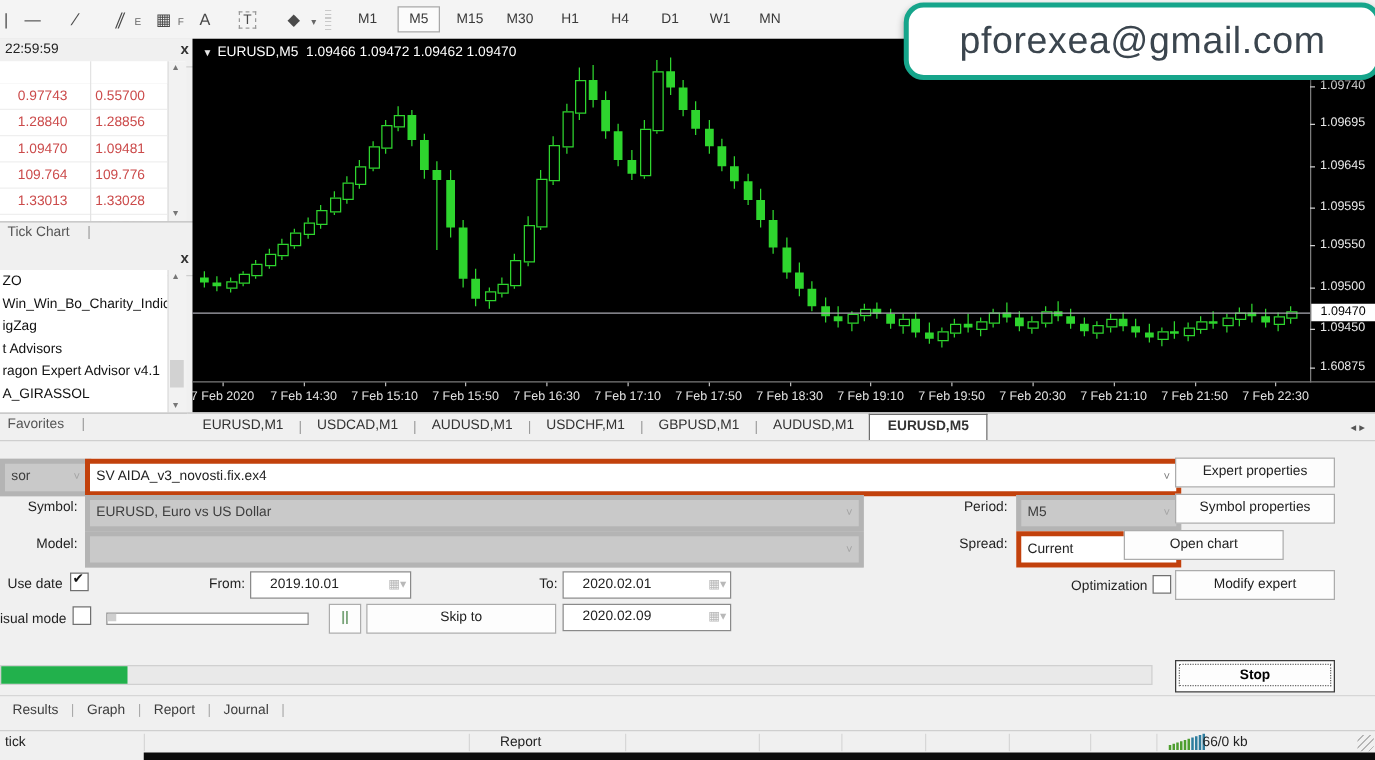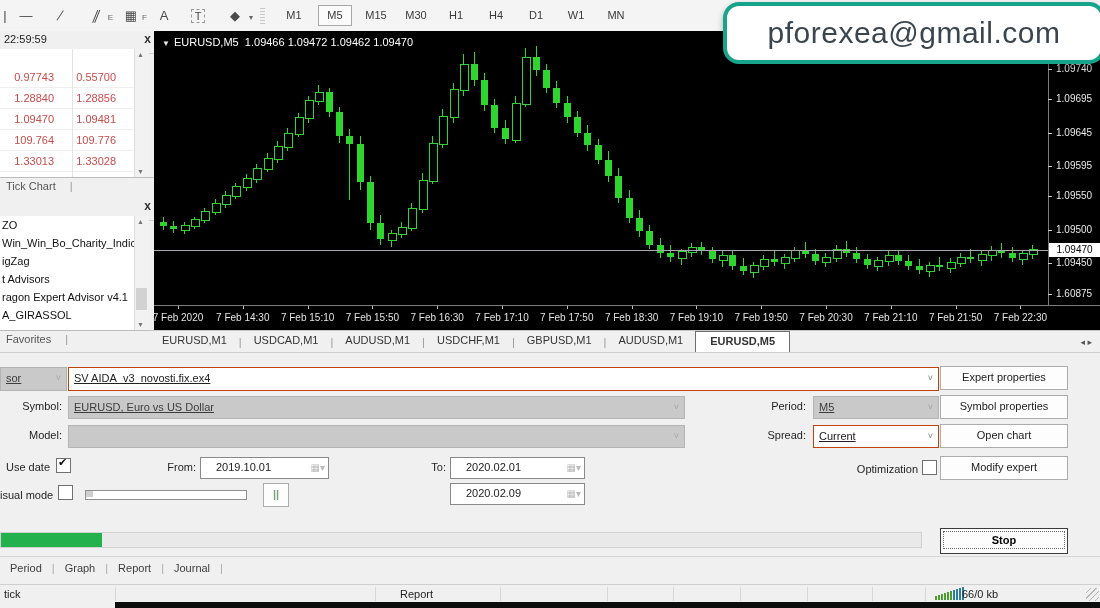--- a/index.html
+++ b/index.html
@@ -57,22 +57,22 @@
             font-size:10px;text-align:center;line-height:14px;}
   
   #chart-tabs{left:150px;top:330px;width:950px;height:22px;background:#f0f0f0;border-top:1px solid #c5c5c5;
               display:flex;}
   .ctab{padding:3px 12px;color:#333;font-size:11px;white-space:nowrap;}
   .ctab.active{background:#fff;border:1px solid #6e6e6e;border-bottom:none;font-weight:bold;padding:3px 14px;}
   .ctab-sep{color:#999;align-self:center;}
   #tab-arrows{margin-left:auto;margin-right:8px;color:#555;font-size:9px;align-self:center;}
   
   #tester{left:0;top:352px;width:1100px;height:204px;background:#f0f0f0;border-top:1px solid #cfcfcf;}
-  .combo{position:absolute;height:22px;border:1px solid #c2410c;background:#fff;line-height:20px;
-         padding-left:5px;overflow:hidden;white-space:nowrap;text-decoration:underline;}
+  .combo{position:absolute;height:22px;border:4px solid #c2410c;background:#fff;line-height:20px;
+         padding-left:5px;overflow:hidden;white-space:nowrap;}
   .combo .chev{position:absolute;right:5px;top:0;color:#7a7a7a;font-size:9px;}
   .combo.gray{background:#c9c9c9;border-color:#b4b4b4;color:#3d3d3d;}
   .combo.gray .chev{color:#a3a3a3;}
   .lbl{position:absolute;font-size:11px;color:#1f1f1f;text-align:right;}
   .btn{position:absolute;height:22px;background:#fdfdfd;border:1px solid #acacac;text-align:center;
        line-height:20px;font-size:11px;color:#222;}
   .cb{position:absolute;width:13px;height:13px;background:#fff;border:1px solid #707070;}
   .cb .mark{position:absolute;left:1px;top:-3px;font-size:11px;font-weight:bold;color:#111;}
   .dateinp{position:absolute;height:20px;border:1px solid #8a8a8a;background:#fff;line-height:18px;
            padding-left:15px;font-size:11px;}
@@ -459,21 +459,21 @@
   <div class="btn" style="left:940px;top:42px;width:126px">Symbol properties</div>
 
   <div class="lbl" style="left:20px;top:76px;width:42px">Model:</div>
   <div class="combo gray" style="left:68px;top:72px;width:610px;height:21px">
     <span class="chev">˅</span>
   </div>
   <div class="lbl" style="left:752px;top:76px;width:54px">Spread:</div>
   <div class="combo" style="left:813px;top:72px;width:119px;height:21px">
     <span>Current</span><span class="chev">˅</span>
   </div>
-  <div class="btn" style="left:940px;top:71px;width:126px">Open chart</div>
+  <div class="btn" style="left:899px;top:71px;width:126px">Open chart</div>
 
   <div class="lbl" style="left:6px;top:108px;width:48px;text-align:left">Use date</div>
   <div class="cb" style="left:56px;top:105px">
       <span class="mark">✔</span>
     </div>
   <div class="lbl" style="left:158px;top:108px;width:38px">From:</div>
   <div class="dateinp" style="left:200px;top:104px;width:112px">
     <span>2019.10.01</span><span class="dicons">▦▾</span>
   </div>
   <div class="lbl" style="left:420px;top:108px;width:26px">To:</div>
@@ -483,34 +483,35 @@
   <div class="lbl" style="left:832px;top:110px;width:86px">Optimization</div>
   <div class="cb" style="left:922px;top:107px"></div>
   <div class="btn" style="left:940px;top:103px;width:126px">Modify expert</div>
 
   <div class="lbl" style="left:0px;top:136px;width:54px;text-align:left">isual mode</div>
   <div class="cb" style="left:58px;top:132px"></div>
   <div id="slider" style="top:137px">
       <div class="thumb"></div>
     </div>
   <div class="btn" id="pausebtn" style="top:130px">||</div>
+  <div class="btn" style="left:293px;top:130px;width:150px">Skip to</div>
   <div class="dateinp" style="left:450px;top:130px;width:118px">
     <span>2020.02.09</span><span class="dicons">▦▾</span>
   </div>
 
   <div id="progress" style="top:179px">
       <div class="fill" id="progfill" style="width: 11%; background: rgb(34, 177, 76);"></div>
     </div>
   <div id="stopbtn" style="top:175px">
       <span class="inner">Stop</span>
     </div>
 </div>
 
 <div id="tester-tabs" class="abs">
-    <span class="ttab">Period</span>
+    <span class="ttab">Results</span>
     <span class="ttab-sep">|</span>
     <span class="ttab">Graph</span>
     <span class="ttab-sep">|</span>
     <span class="ttab">Report</span>
     <span class="ttab-sep">|</span>
     <span class="ttab">Journal</span>
     <span class="ttab-sep">|</span>
   </div>
 
 <div id="statusbar" class="abs">

